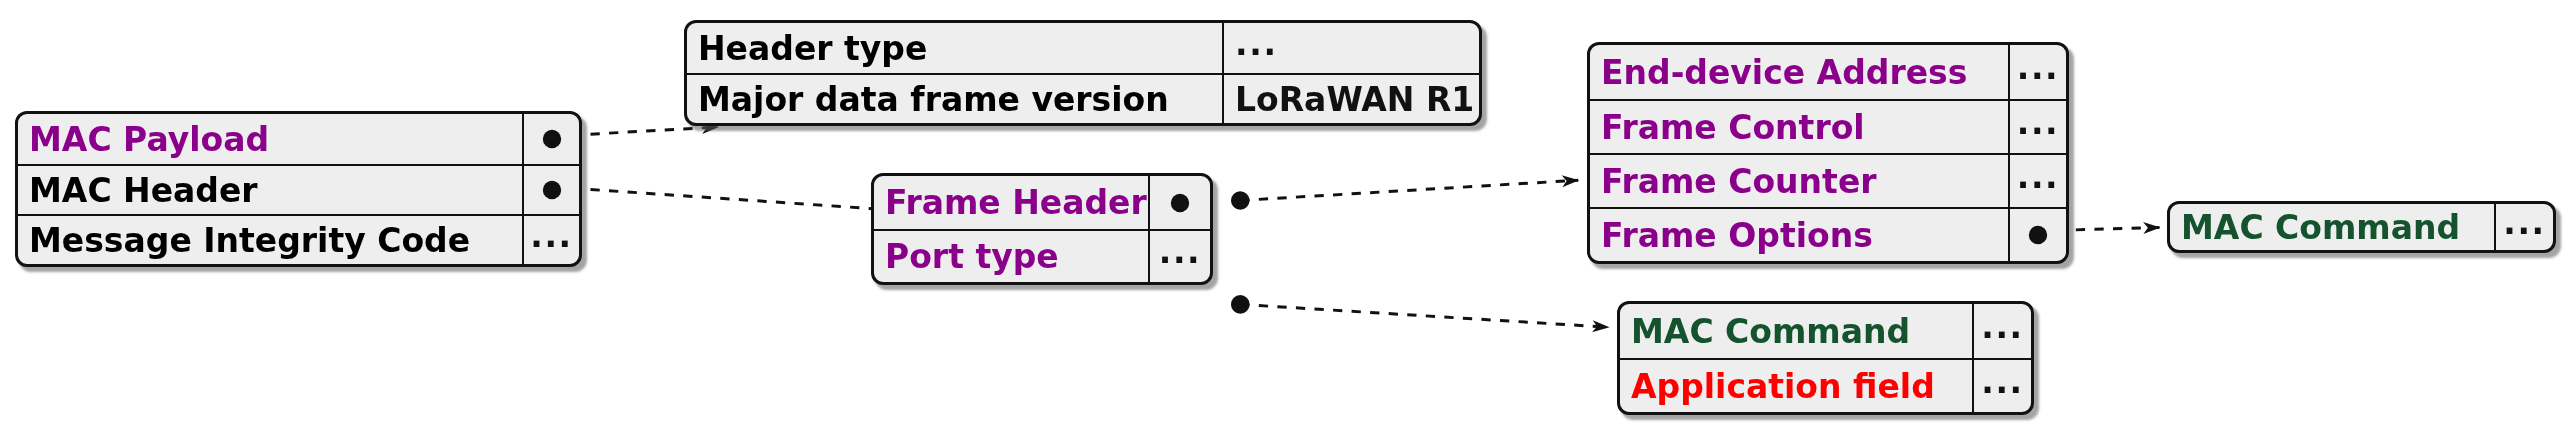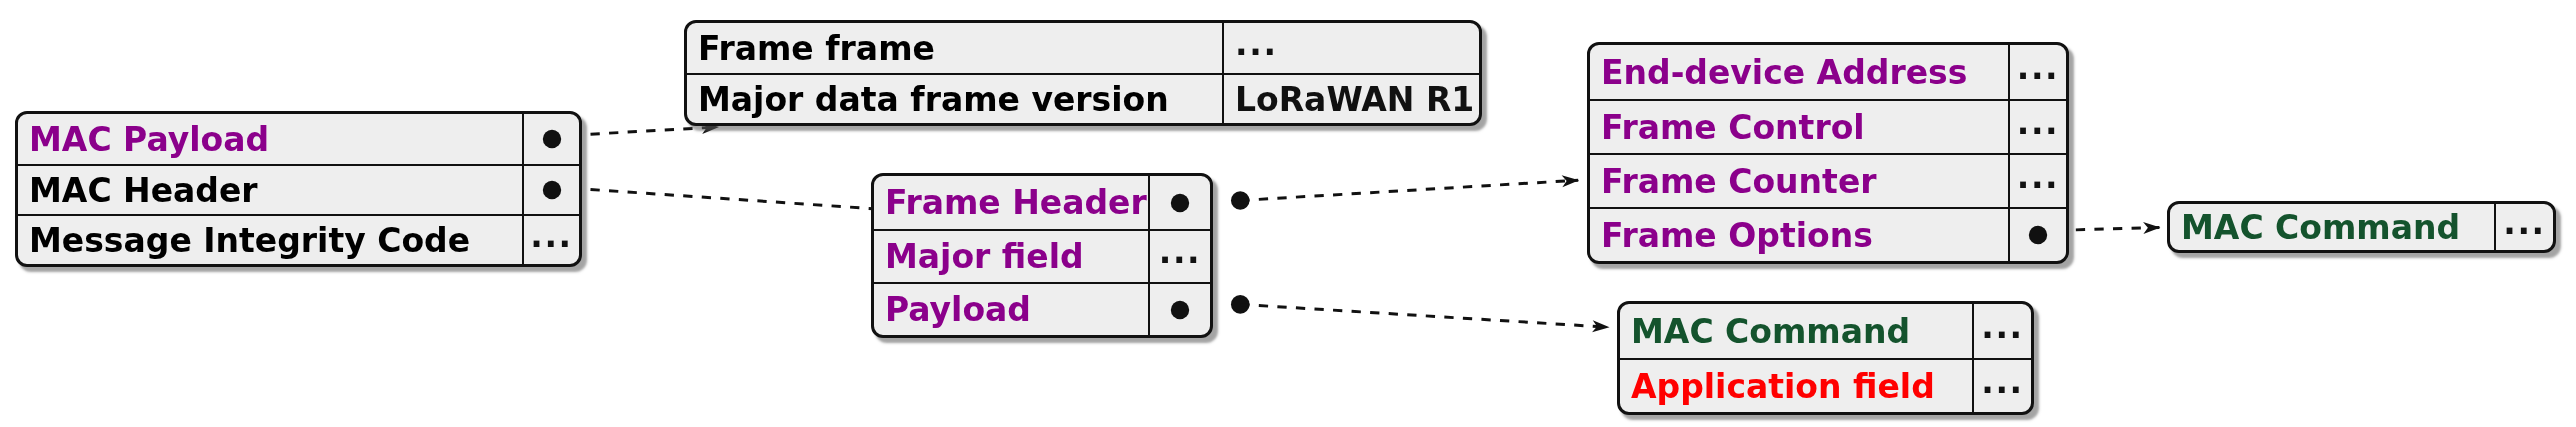--- a/index.html
+++ b/index.html
@@ -124,52 +124,44 @@
     <div class="row">
       <div class="cell label c-black">Message Integrity Code</div>
       <div class="cell val">
           <span class="dots">...</span>
         </div>
     </div>
   </div>
 
   <div class="obj" style="left:684px; top:20px; width:798px; --rowh:50px; --valw:257px;">
     <div class="row">
-      <div class="cell label c-black">Frame frame</div>
+      <div class="cell label c-black">Header type</div>
       <div class="cell val val-left">
           <span class="dots">...</span>
         </div>
     </div>
     <div class="row">
       <div class="cell label c-black">Major data frame version</div>
       <div class="cell val val-left plain">LoRaWAN R1</div>
     </div>
   </div>
 
   <div class="obj" style="left:871px; top:173px; width:342px; --rowh:53px; --valw:62px;">
     <div class="row">
       <div class="cell label c-purple">Frame Header</div>
       <div class="cell val">
           <svg width="20" height="20" viewBox="0 0 24 24">
             <circle cx="12" cy="12" r="11" fill="#111111"></circle>
           </svg>
         </div>
     </div>
     <div class="row">
-      <div class="cell label c-purple">Major field</div>
-      <div class="cell val">
-          <span class="dots">...</span>
-        </div>
-    </div>
-    <div class="row">
-      <div class="cell label c-purple">Payload</div>
-      <div class="cell val">
-          <svg width="20" height="20" viewBox="0 0 24 24">
-            <circle cx="12" cy="12" r="11" fill="#111111"></circle>
-          </svg>
+      <div class="cell label c-purple">Port type</div>
+      <div class="cell val">
+          <span class="dots">...</span>
         </div>
     </div>
   </div>
 
   <div class="obj" style="left:1587px; top:42px; width:482px; --rowh:54px; --valw:58px;">
     <div class="row">
       <div class="cell label c-purple">End-device Address</div>
       <div class="cell val">
           <span class="dots">...</span>
         </div>

